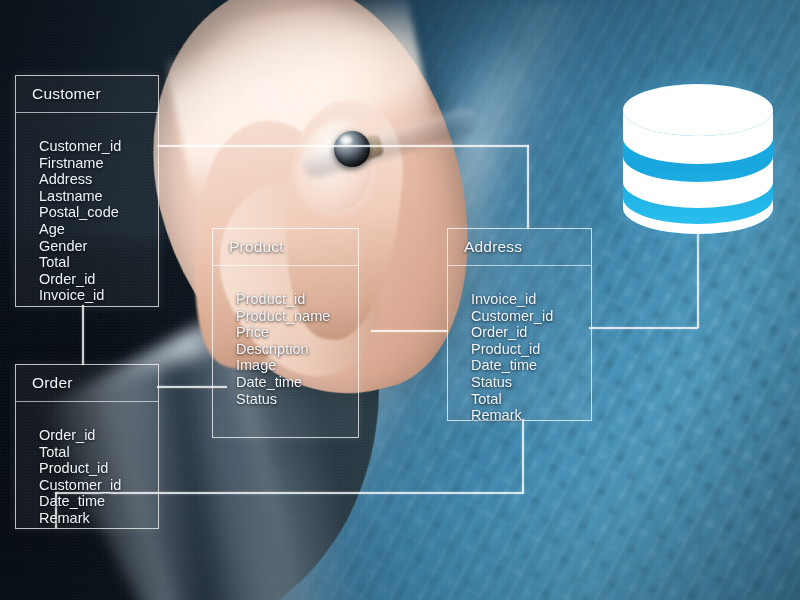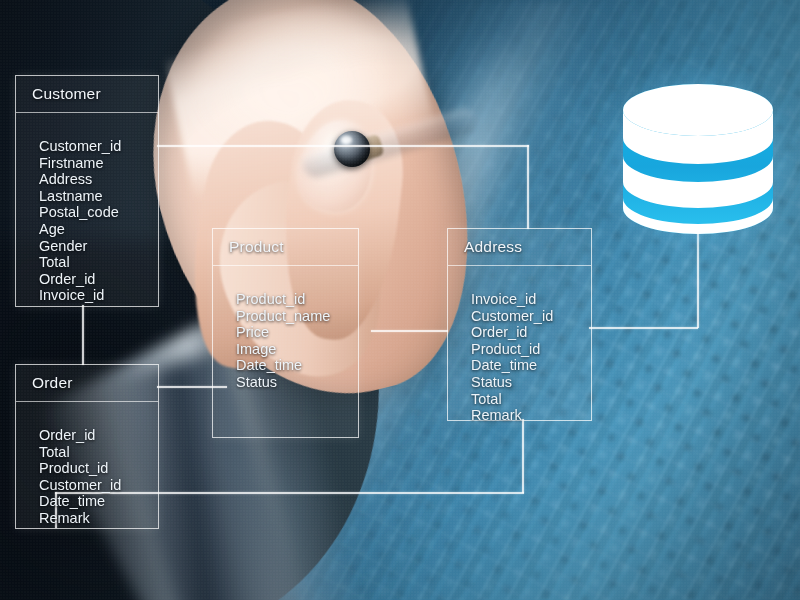--- a/index.html
+++ b/index.html
@@ -306,20 +306,21 @@
 
     <div class="entity" style="left:212px;top:228px;width:145px;height:208px;">
       <div class="ehead">
         <span>Product</span>
       </div>
       <div class="ebody">
         <ul>
           <li>Product_id</li>
           <li>Product_name</li>
           <li>Price</li>
+          <li>Description</li>
           <li>Image</li>
           <li>Date_time</li>
           <li>Status</li>
         </ul>
       </div>
     </div>
 
     <div class="entity" style="left:447px;top:228px;width:143px;height:191px;">
       <div class="ehead">
         <span>Address</span>

